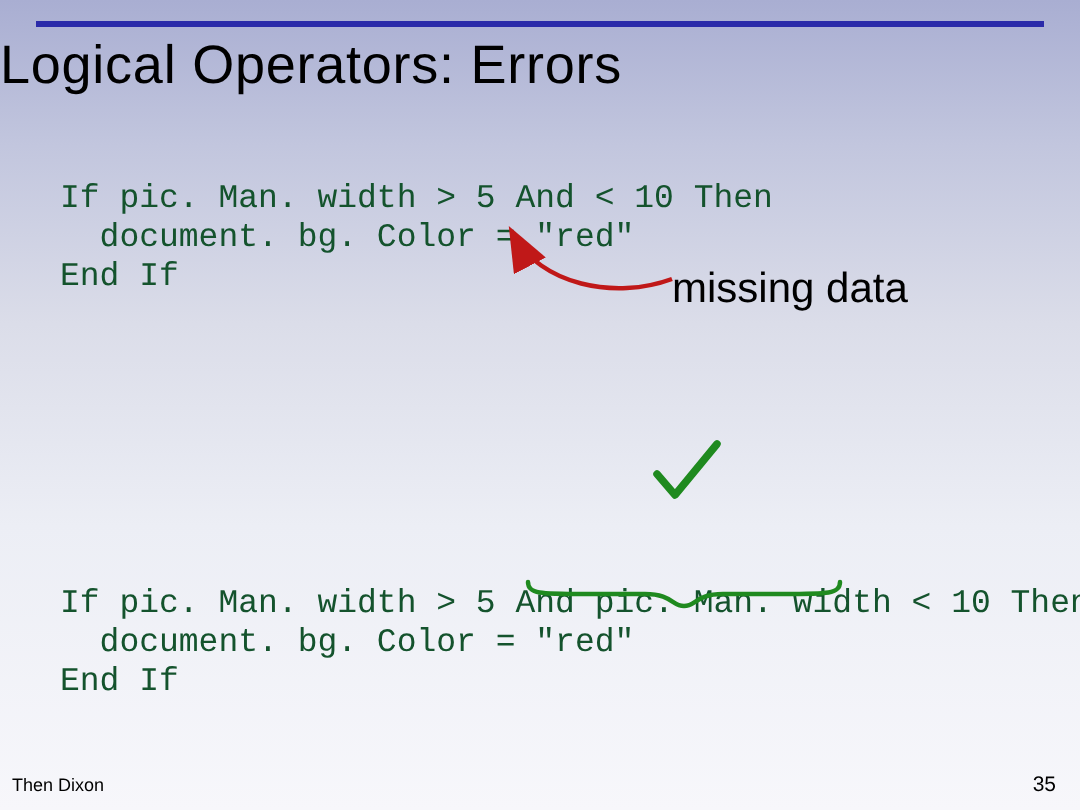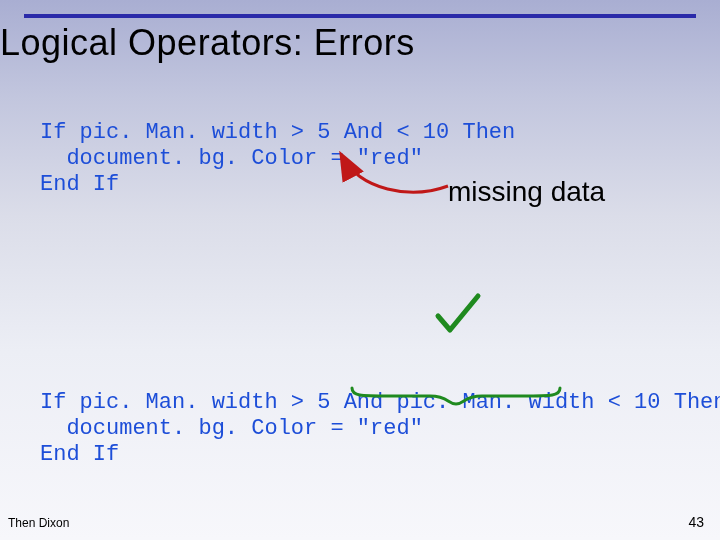--- a/index.html
+++ b/index.html
@@ -21,21 +21,21 @@
     left: 0; width: 100%;
     text-align: left;
     font-size: 36px;
     font-weight: normal;
     color: #000;
     letter-spacing: 0.5px;
   }
   .code {
     font-family: "Courier New", Courier, monospace;
     font-size: 22px;
-    color: #1d4ed8;
+    color: #14532d;
     white-space: pre;
     line-height: 1.18;
   }
   .code1 { position: absolute; left: 40px; top: 120px; }
   .code2 { position: absolute; left: 40px; top: 390px; }
 
   .annot {
     position: absolute;
     left: 448px; top: 176px;
     font-family: Arial, sans-serif;
@@ -96,13 +96,13 @@
   <path d="M 352 388
            C 352 396, 360 396, 390 396
            L 430 396
            C 448 396, 448 404, 456 404
            C 464 404, 464 396, 482 396
            L 522 396
            C 552 396, 560 396, 560 388" stroke="#1f8a1f" stroke-width="3" fill="none" stroke-linecap="round"></path>
 </svg>
 
 <div class="footer-left">Then Dixon</div>
-<div class="footer-right">43</div>
+<div class="footer-right">35</div>
 
 </body></html>

